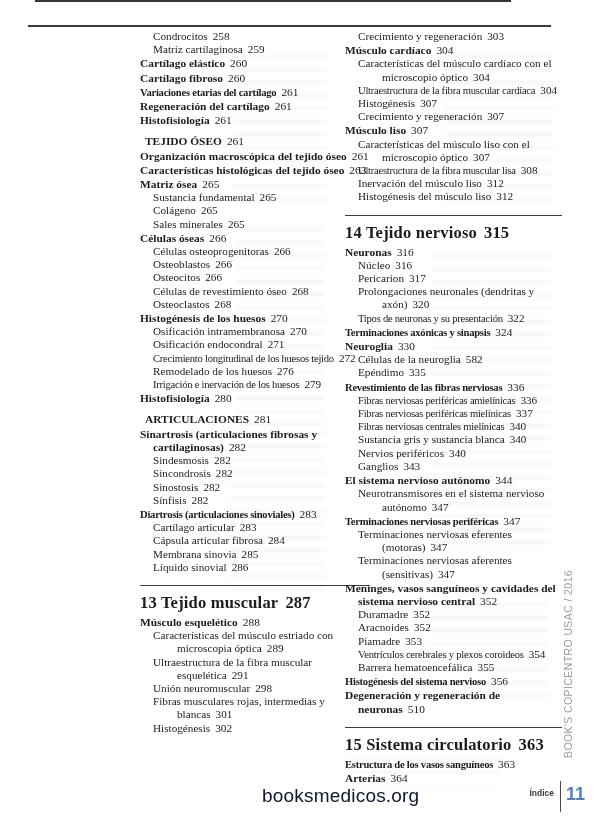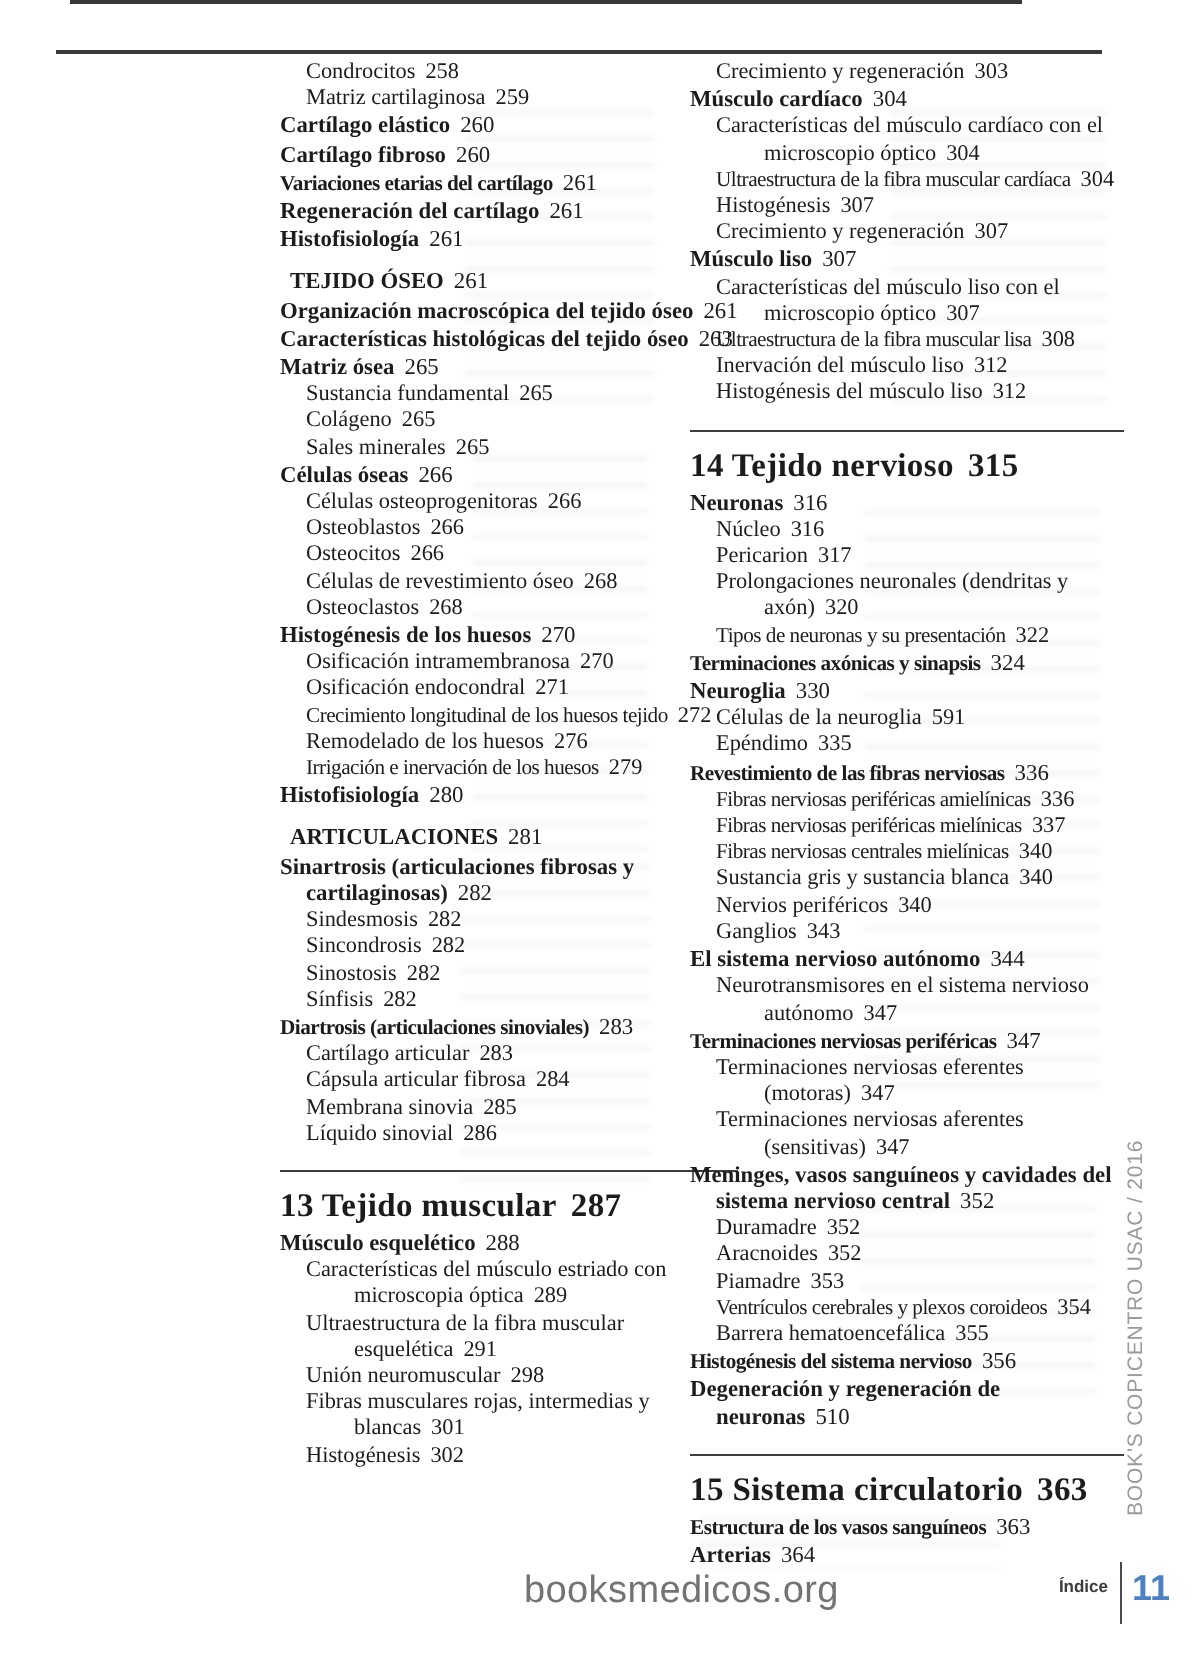--- a/index.html
+++ b/index.html
@@ -28,21 +28,21 @@
   .g3{left:230px;top:432px;width:95px;height:160px;}
   .g4{left:445px;top:55px;width:108px;height:150px;}
   .g5{left:432px;top:255px;width:118px;height:290px;}
   .g6{left:430px;top:590px;width:118px;height:115px;}
   .g7{left:350px;top:745px;width:150px;height:40px;}
   .sidebar-vertical{position:absolute;left:560px;top:548px;height:210px;width:16px;
         writing-mode:vertical-rl;transform:rotate(180deg);
         font-family:"Liberation Sans",sans-serif;font-size:10.5px;line-height:16px;
         color:#9b9b9b;letter-spacing:.4px;white-space:nowrap;}
   .watermark{position:absolute;left:262px;top:785px;font-family:"Liberation Sans",sans-serif;
-        font-size:19px;color:#737373;text-decoration:none;letter-spacing:.2px;cursor:pointer;}
+        font-size:19px;color:#0f172a;text-decoration:none;letter-spacing:.2px;cursor:pointer;}
   .index-label{position:absolute;left:520px;top:788px;width:34px;text-align:right;
         font-family:"Liberation Sans",sans-serif;font-size:8.5px;font-weight:700;color:#3c3c3c;}
   .footer-divider{position:absolute;left:560px;top:781px;width:1px;height:31px;background:#4a4a4a;}
   .page-number{position:absolute;left:566px;top:784px;font-family:"Liberation Sans",sans-serif;
         font-size:18px;font-weight:700;color:#4e80c4;}
 </style>
 </head>
 <body>
 
 <div class="page">
@@ -119,21 +119,21 @@
       <div class="toc-entry sub"><span class="lab">Inervación del músculo liso</span><span class="pg">312</span></div>
       <div class="toc-entry sub"><span class="lab">Histogénesis del músculo liso</span><span class="pg">312</span></div>
       <div class="toc-entry chapter"><span class="lab">14 Tejido nervioso</span><span class="pg">315</span></div>
       <div class="toc-entry bold"><span class="lab">Neuronas</span><span class="pg">316</span></div>
       <div class="toc-entry sub"><span class="lab">Núcleo</span><span class="pg">316</span></div>
       <div class="toc-entry sub"><span class="lab">Pericarion</span><span class="pg">317</span></div>
       <div class="toc-entry sub"><span class="lab">Prolongaciones neuronales (dendritas y axón)</span><span class="pg">320</span></div>
       <div class="toc-entry sub tight"><span class="lab">Tipos de neuronas y su presentación</span><span class="pg">322</span></div>
       <div class="toc-entry bold tight"><span class="lab">Terminaciones axónicas y sinapsis</span><span class="pg">324</span></div>
       <div class="toc-entry bold"><span class="lab">Neuroglia</span><span class="pg">330</span></div>
-      <div class="toc-entry sub"><span class="lab">Células de la neuroglia</span><span class="pg">591</span></div>
+      <div class="toc-entry sub"><span class="lab">Células de la neuroglia</span><span class="pg">582</span></div>
       <div class="toc-entry sub"><span class="lab">Epéndimo</span><span class="pg">335</span></div>
       <div class="toc-entry bold tight"><span class="lab">Revestimiento de las fibras nerviosas</span><span class="pg">336</span></div>
       <div class="toc-entry sub tight"><span class="lab">Fibras nerviosas periféricas amielínicas</span><span class="pg">336</span></div>
       <div class="toc-entry sub tight"><span class="lab">Fibras nerviosas periféricas mielínicas</span><span class="pg">337</span></div>
       <div class="toc-entry sub tight"><span class="lab">Fibras nerviosas centrales mielínicas</span><span class="pg">340</span></div>
       <div class="toc-entry sub"><span class="lab">Sustancia gris y sustancia blanca</span><span class="pg">340</span></div>
       <div class="toc-entry sub"><span class="lab">Nervios periféricos</span><span class="pg">340</span></div>
       <div class="toc-entry sub"><span class="lab">Ganglios</span><span class="pg">343</span></div>
       <div class="toc-entry bold"><span class="lab">El sistema nervioso autónomo</span><span class="pg">344</span></div>
       <div class="toc-entry sub"><span class="lab">Neurotransmisores en el sistema nervioso autónomo</span><span class="pg">347</span></div>

